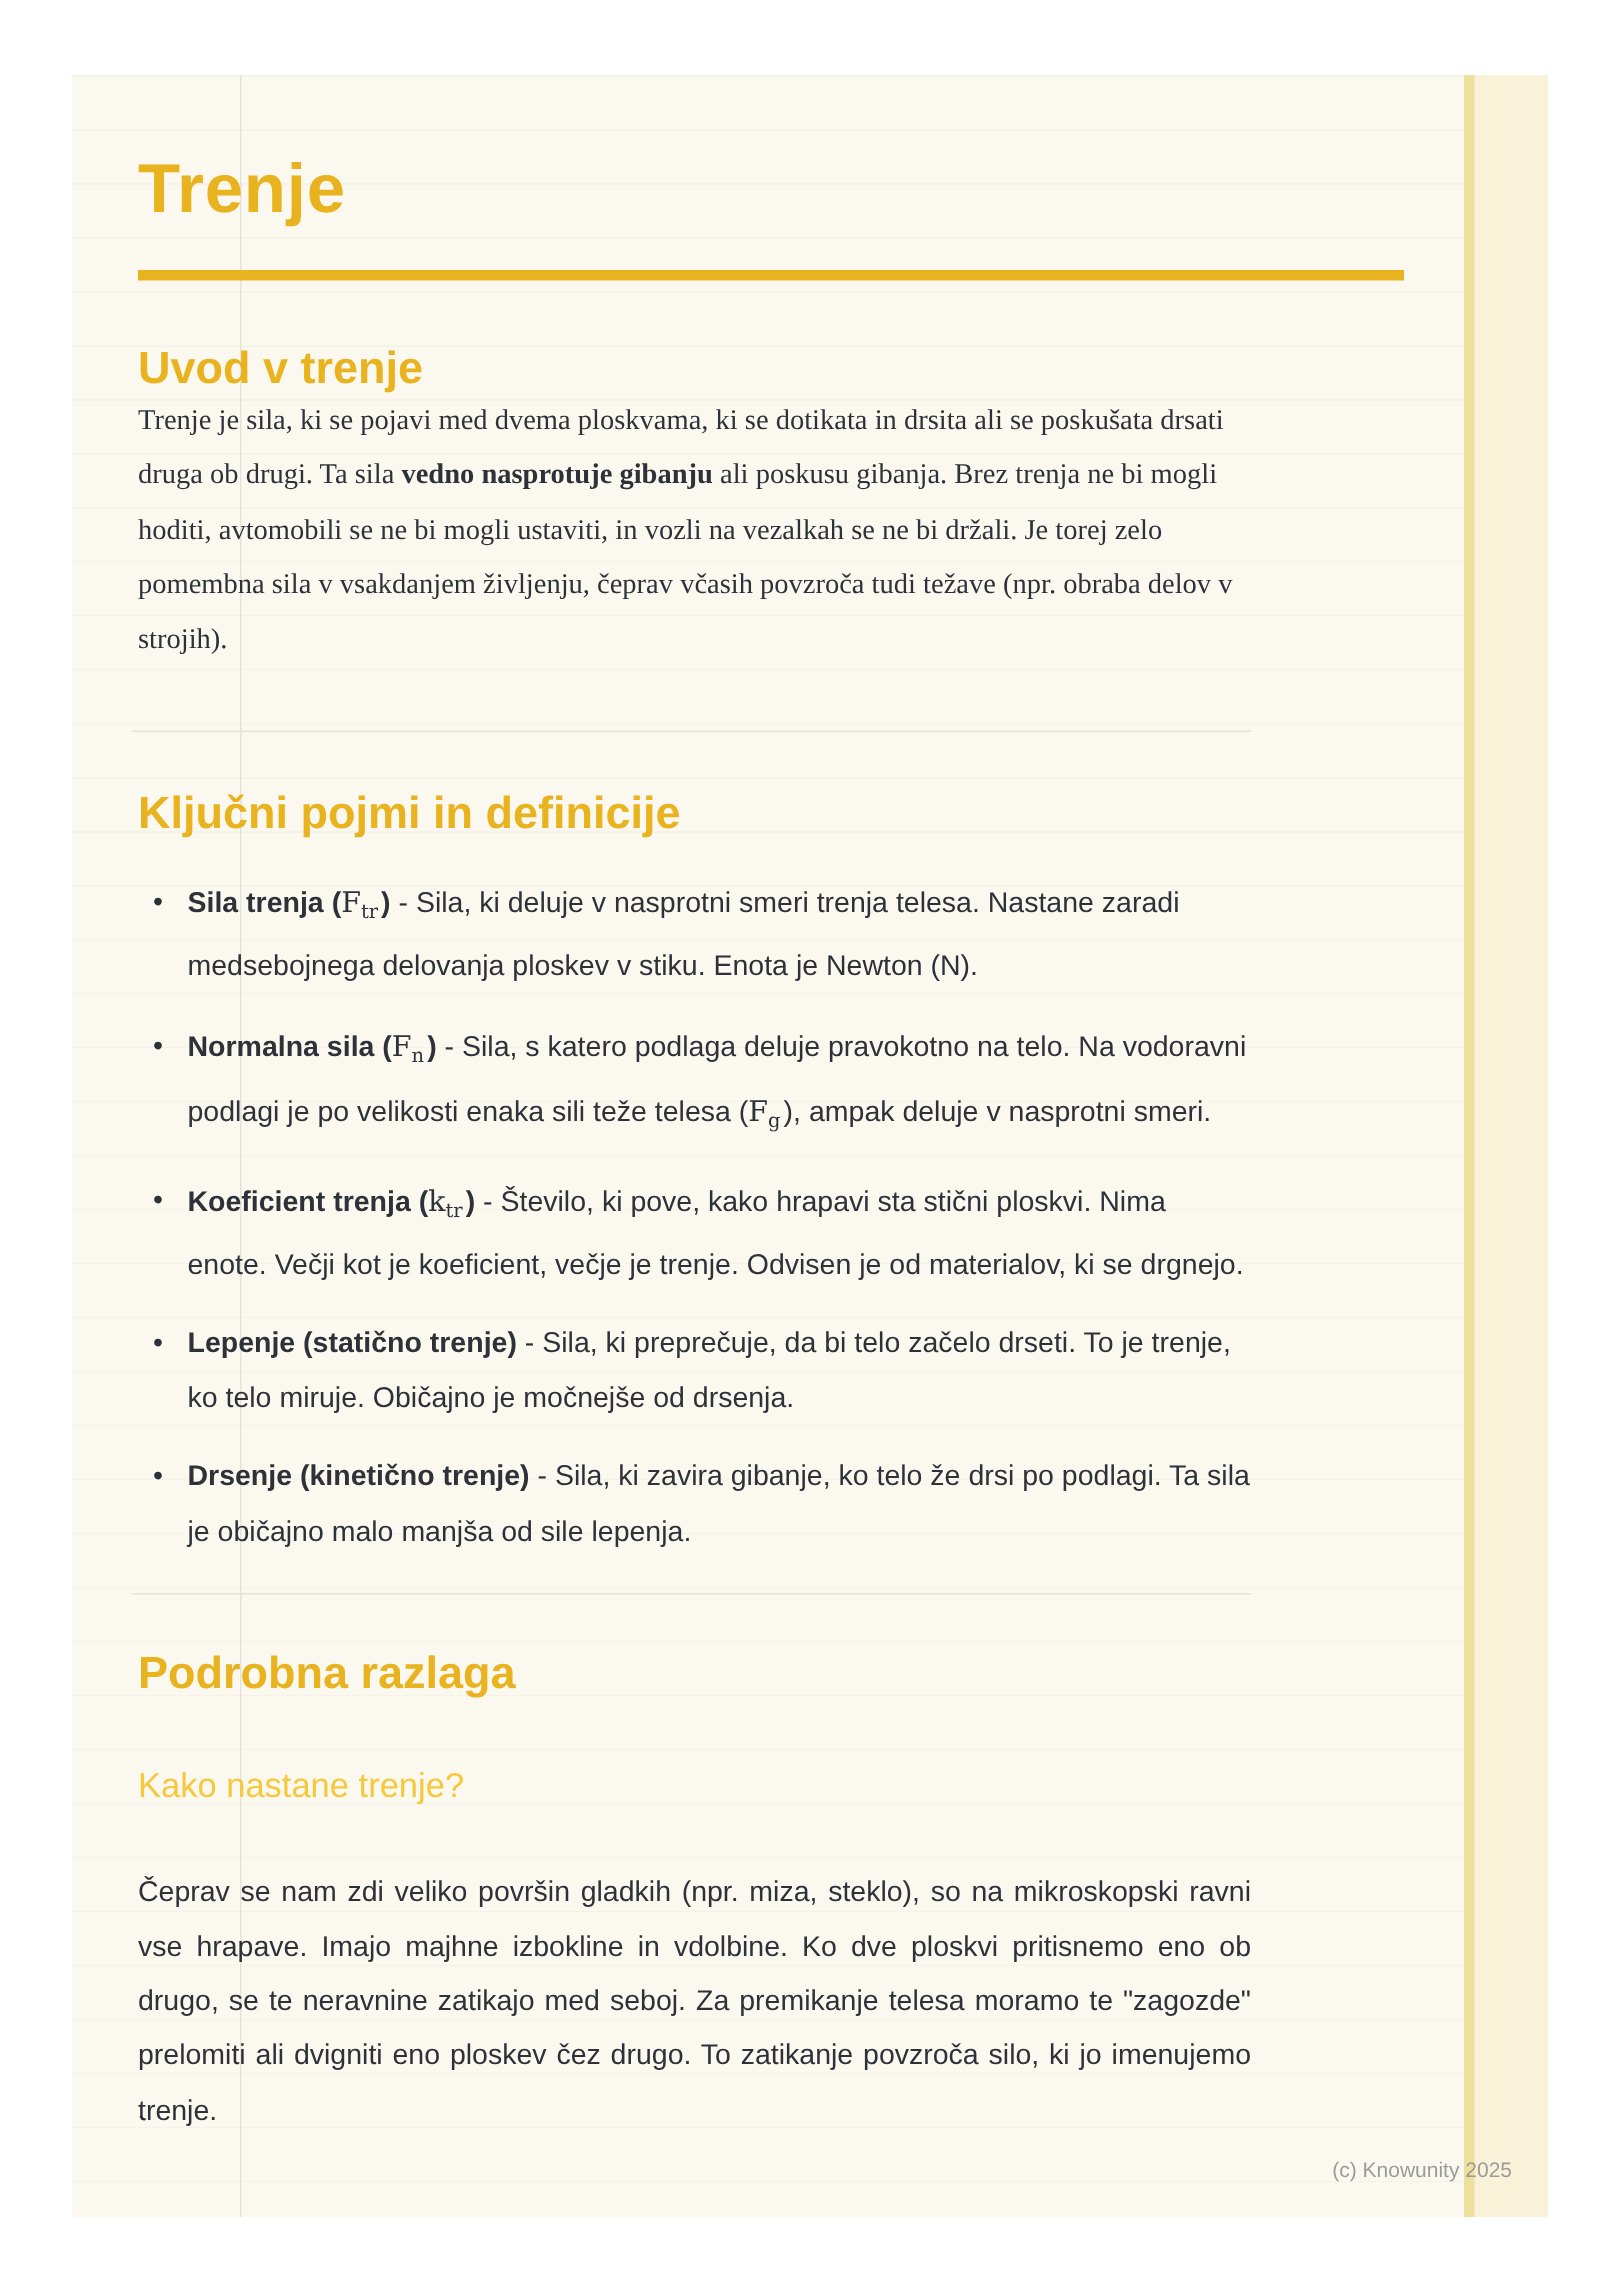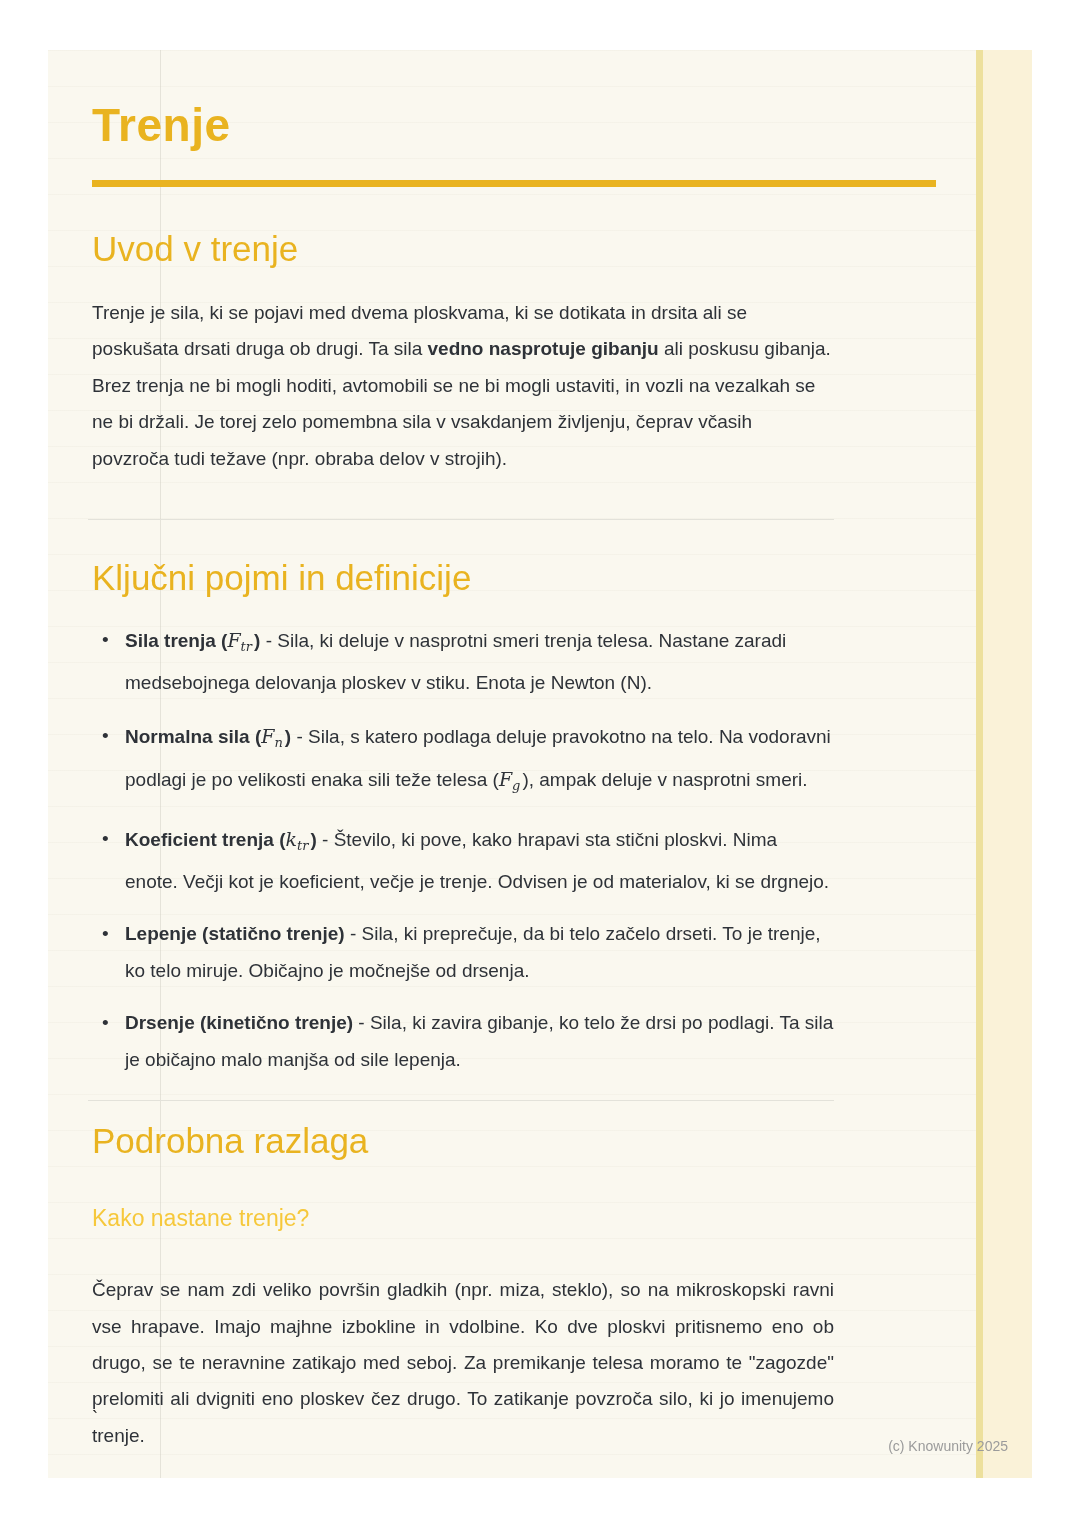--- a/index.html
+++ b/index.html
@@ -56,22 +56,22 @@
     color:var(--accent);
   }
   .title-rule{
     margin-top:28px;
     width:844px;
     height:7px;
     background:var(--accent);
     border:none;
   }
   h2.section-heading{
-    font-size:35px;
-    font-weight:400;
+    font-size:30px;
+    font-weight:700;
     color:var(--accent);
   }
   h3.sub-heading{
     font-size:23px;
     font-weight:400;
     color:var(--accent-light);
   }
   p.body-text{
     font-size:19px;
     line-height:36.4px;
@@ -98,21 +98,20 @@
   }
   ul.term-list li .bullet{
     position:absolute;
     left:10px; top:0;
     font-size:19px;
     color:var(--body);
   }
   b{font-weight:700;}
   .math{
     font-family:"DejaVu Serif", serif;
-    font-style:italic;
     font-size:19px;
   }
   .math .msub{
     font-size:13px;
     vertical-align:-4px;
     padding-right:2px;
   }
   .stray-char{
     position:absolute;
     left:44px; top:1358px;
@@ -121,25 +120,25 @@
   }
   .footer-credit{
     position:absolute;
     right:24px; top:1388px;
     font-size:14px;
     color:var(--muted);
     text-align:right;
   }
   
   #sec-intro-heading{margin-top:42px;}
-  #intro-paragraph{margin-top:26px;}
+  #intro-paragraph{font-family:Liberation Serif, serif;}
   #divider-1{margin-top:42px;}
   #sec-terms-heading{margin-top:38px;}
   #divider-2{margin-top:22px;}
-  #sec-detail-heading{margin-top:20px;}
+  #sec-detail-heading{margin-top:36px;}
   #sub-heading-1{margin-top:44px;}
   #detail-paragraph{margin-top:40px;}
 </style>
 </head>
 <body>
 
 <div class="sheet">
   <div class="margin-line"></div>
   <div class="stripe"></div>
 

